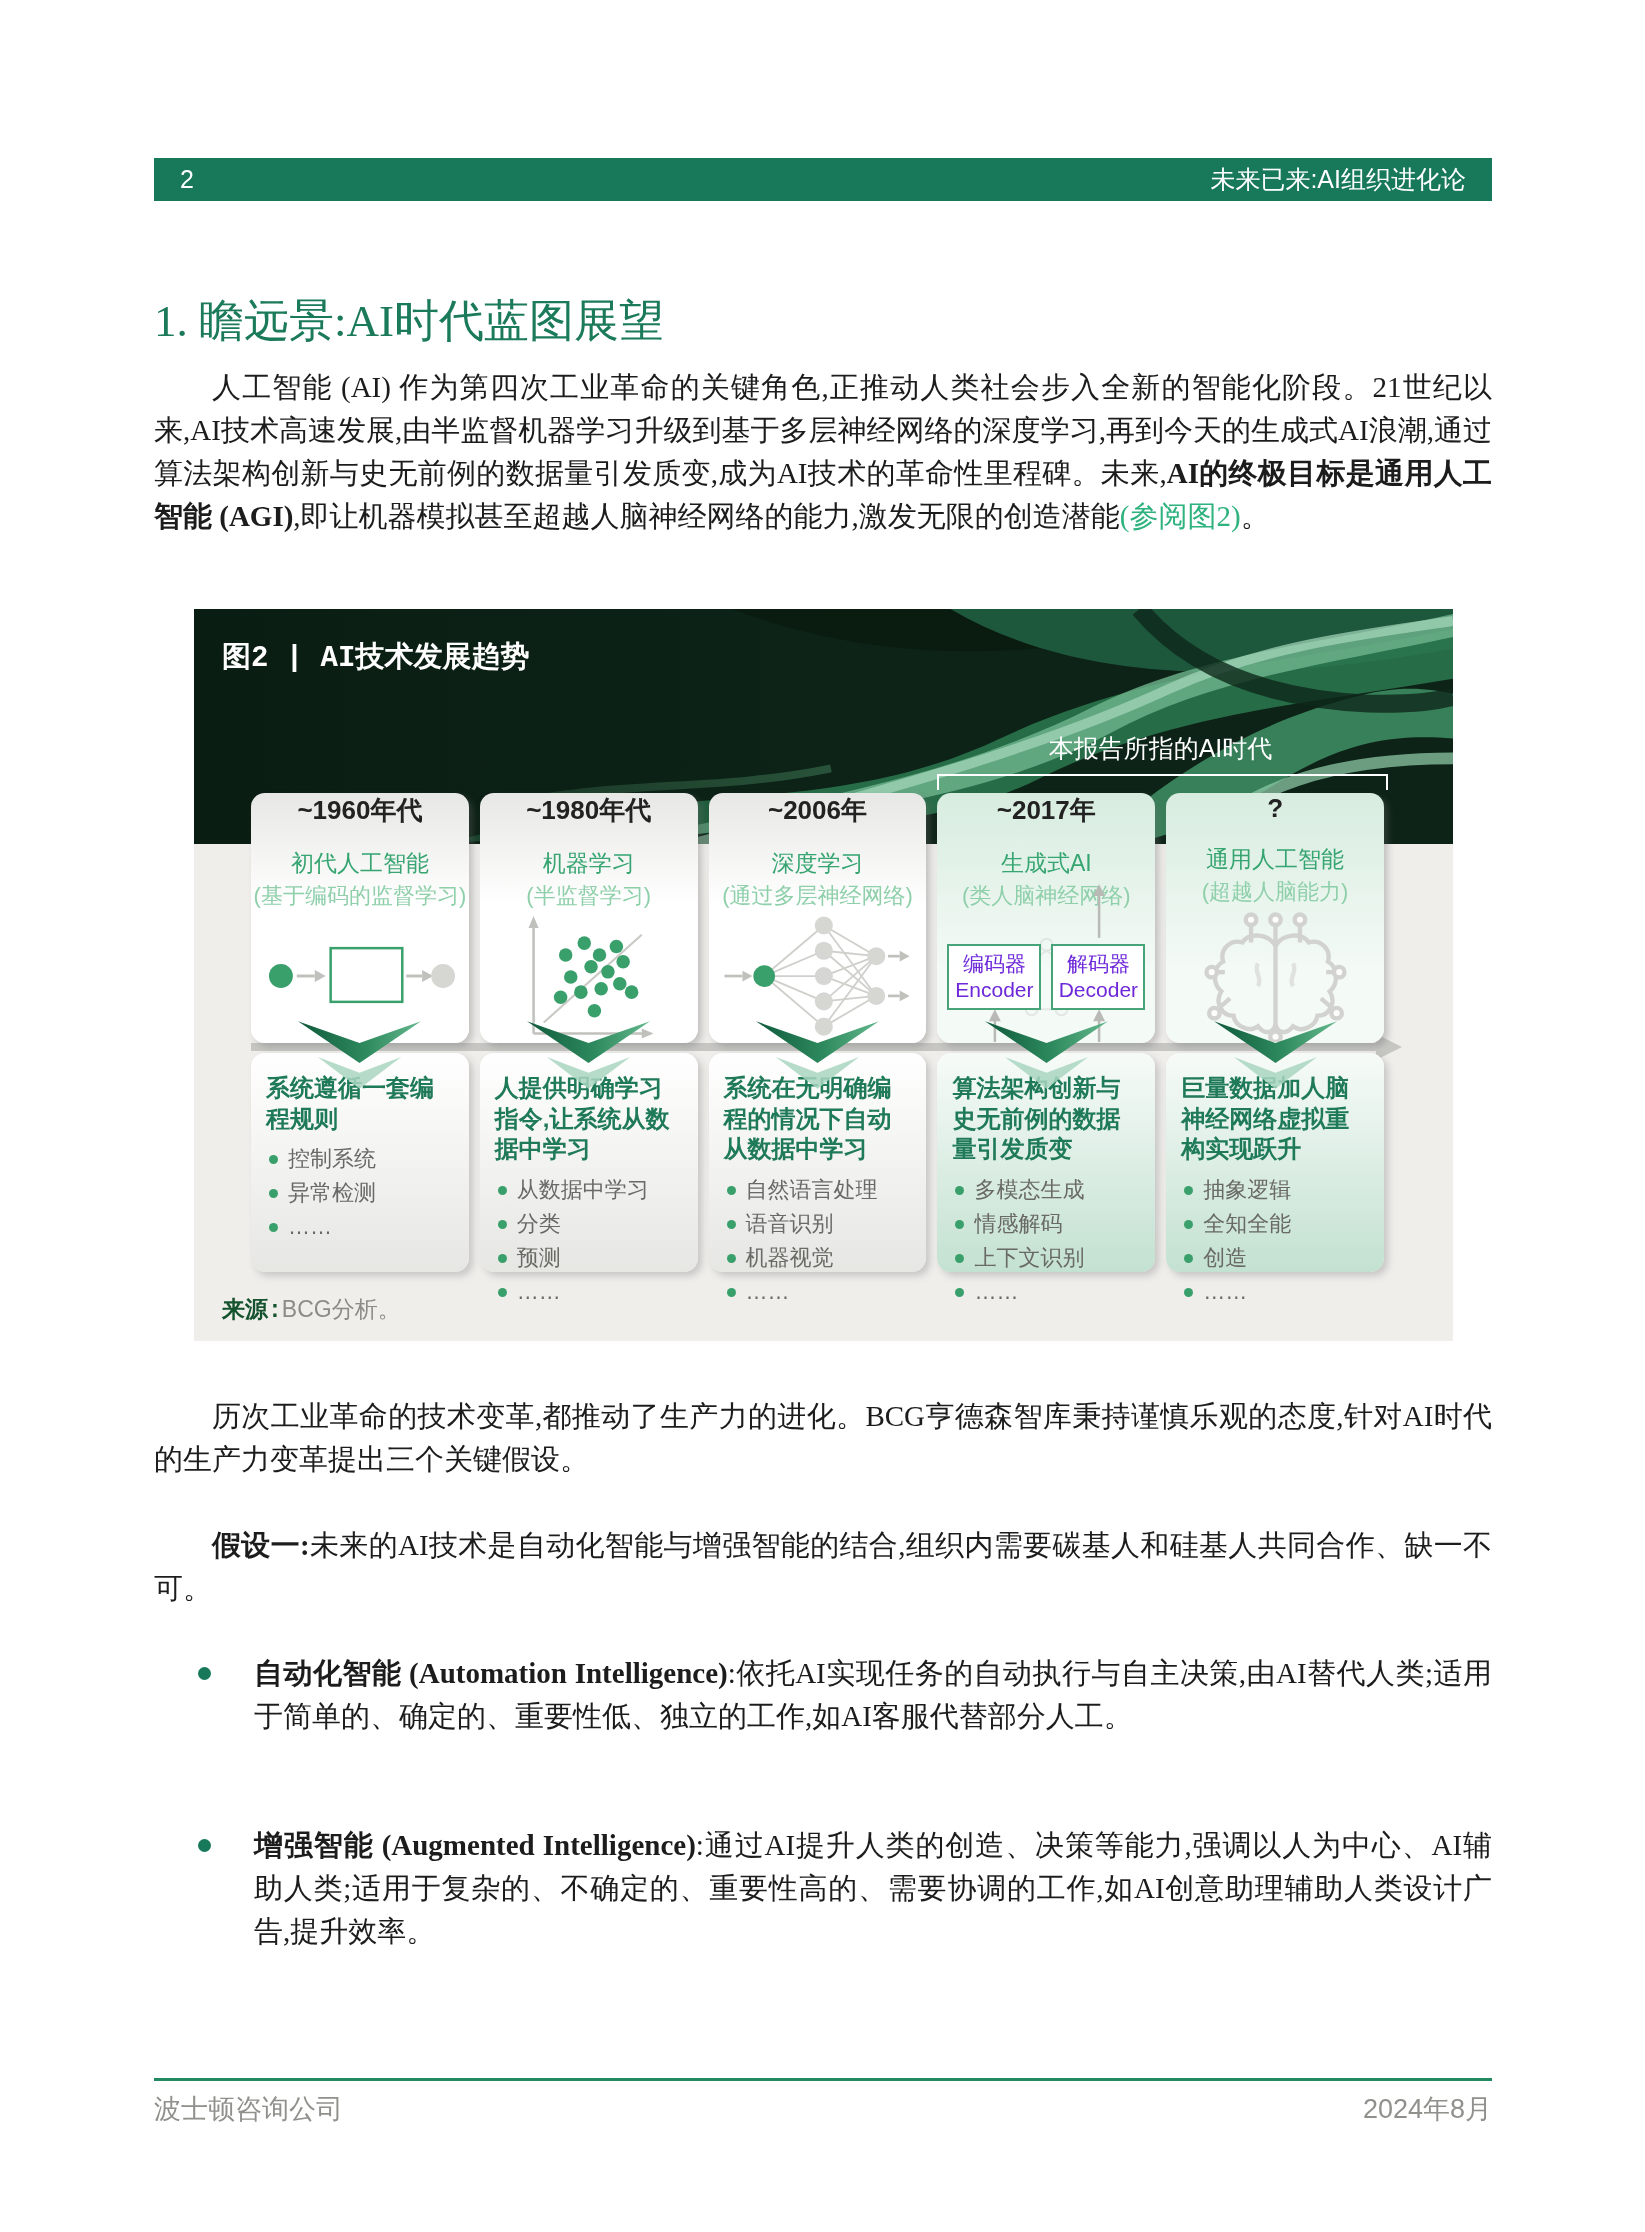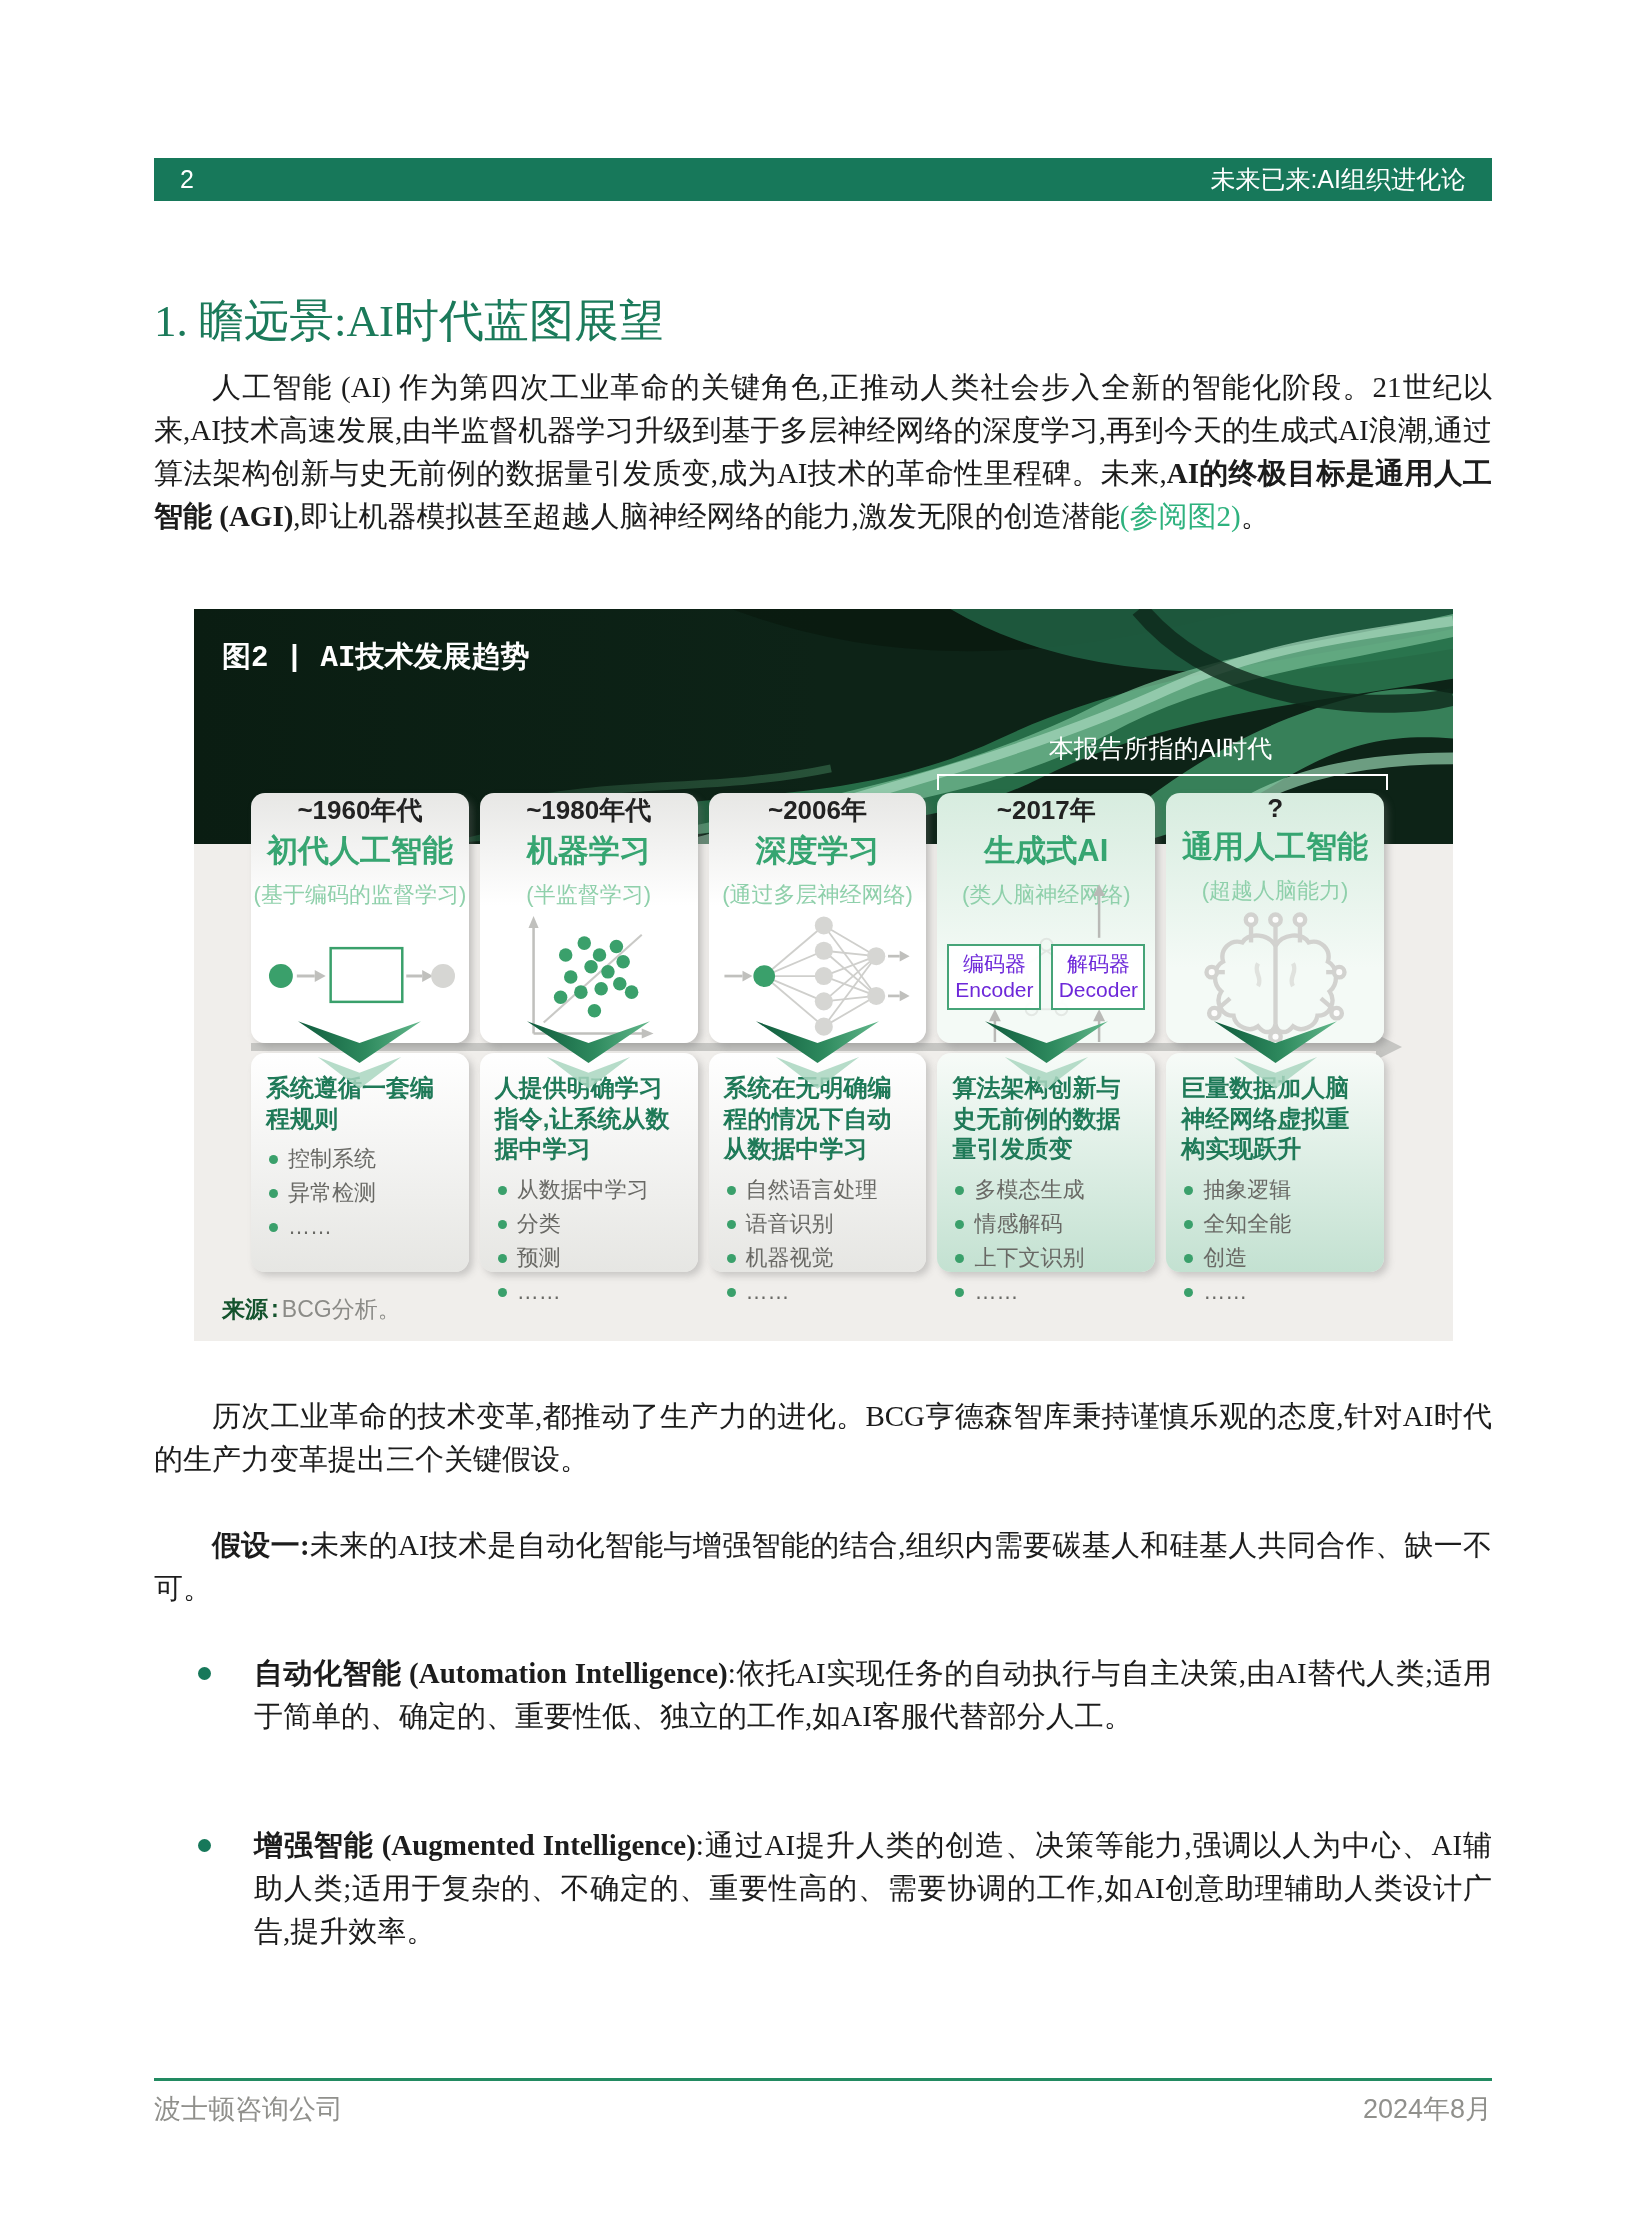--- a/index.html
+++ b/index.html
@@ -43,22 +43,22 @@
                grid-template-columns:repeat(5,1fr);gap:11px;}
   .cards-upper{top:184px;z-index:3;}
   .cards-lower{top:444px;z-index:3;}
   .chevrons{top:412px;z-index:6;gap:11px;}
   .chev-cell{display:flex;justify-content:center;}
 
   .ucard{height:250px;border-radius:14px;background:linear-gradient(180deg,#e7e7e5 0%,#ffffff 45%);
          box-shadow:4px 4px 7px rgba(110,110,110,0.35);text-align:center;position:relative;}
   .ucard.hl{background:linear-gradient(180deg,#d7ecdf 0%,#f4faf6 70%);}
   .period{margin:0;font-size:26px;font-weight:bold;color:#222222;}
-  .cname{font-size:31px;font-weight:bold;color:#36a571;margin-top:2px;}
-  .csub{font-size:22px;color:#8fd0ab;margin-top:8px;}
+  .cname{font-size:23px;font-weight:normal;color:#36a571;margin-top:20px;}
+  .csub{font-size:22px;color:#8fd0ab;margin-top:2px;}
   .icon-zone{position:absolute;left:0;right:0;top:117px;height:132px;display:flex;
              align-items:center;justify-content:center;}
 
   .timeline{position:absolute;left:57px;top:434px;width:1127px;height:8px;background:#c6c6c3;z-index:1;}
   .timeline-head{position:absolute;left:1182px;top:425px;width:0;height:0;z-index:1;
                  border-left:26px solid #c6c6c3;border-top:13px solid transparent;border-bottom:13px solid transparent;}
 
   .lcard{height:219px;border-radius:14px;background:linear-gradient(180deg,#ffffff 0%,#e6e6e3 100%);
          box-shadow:4px 4px 7px rgba(110,110,110,0.3);padding:20px 15px 0 15px;box-sizing:border-box;}
   .lcard.hl{background:linear-gradient(180deg,#f7fbf8 0%,#c3e1d1 100%);}

